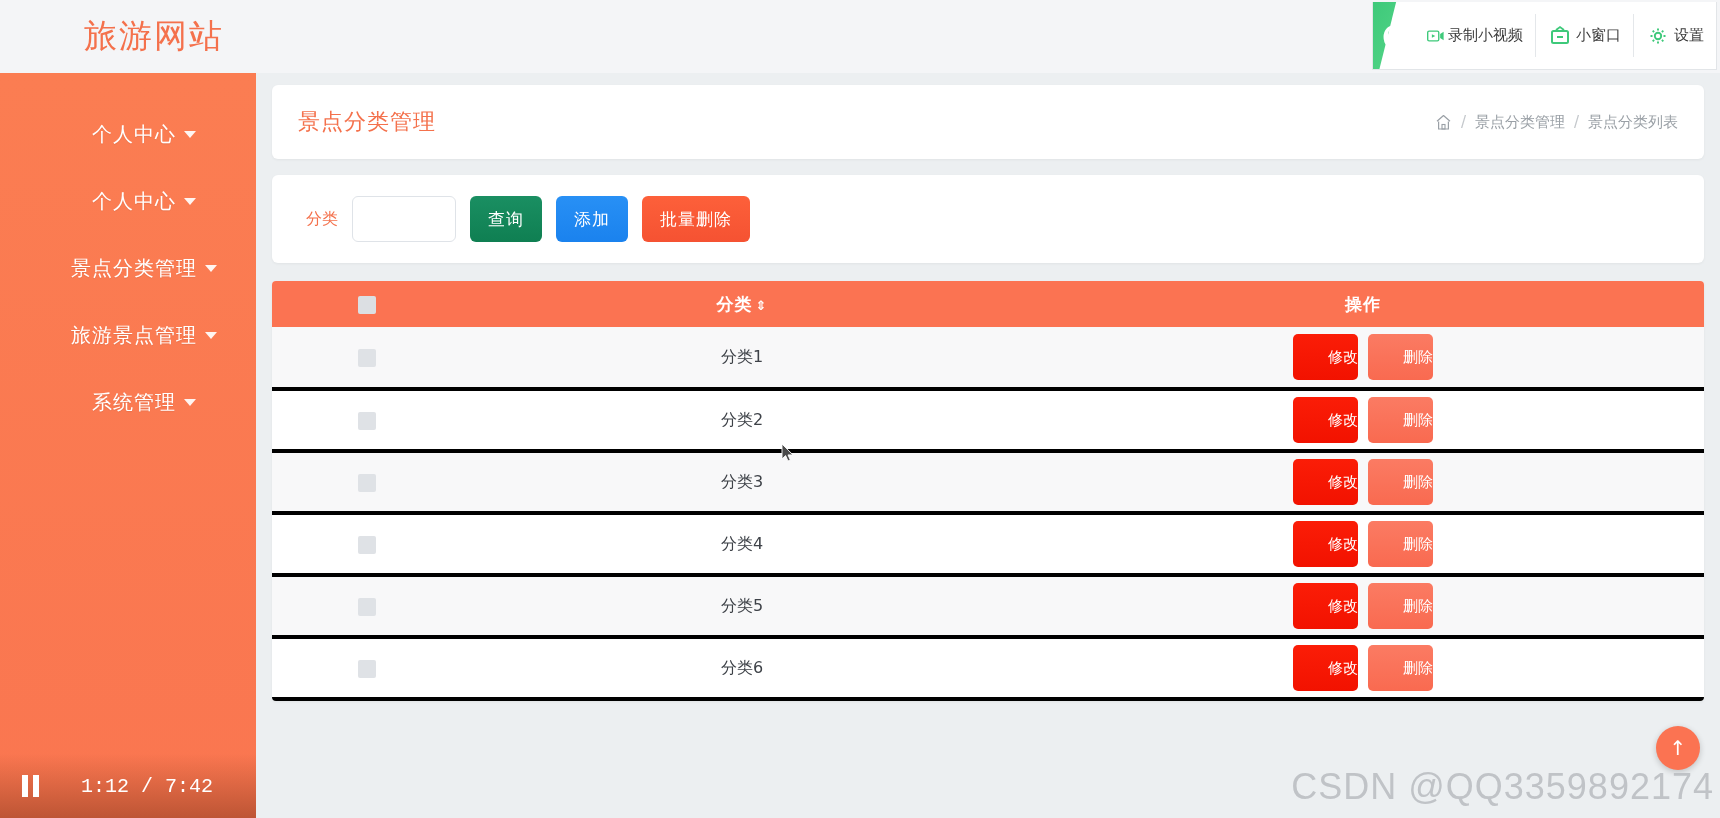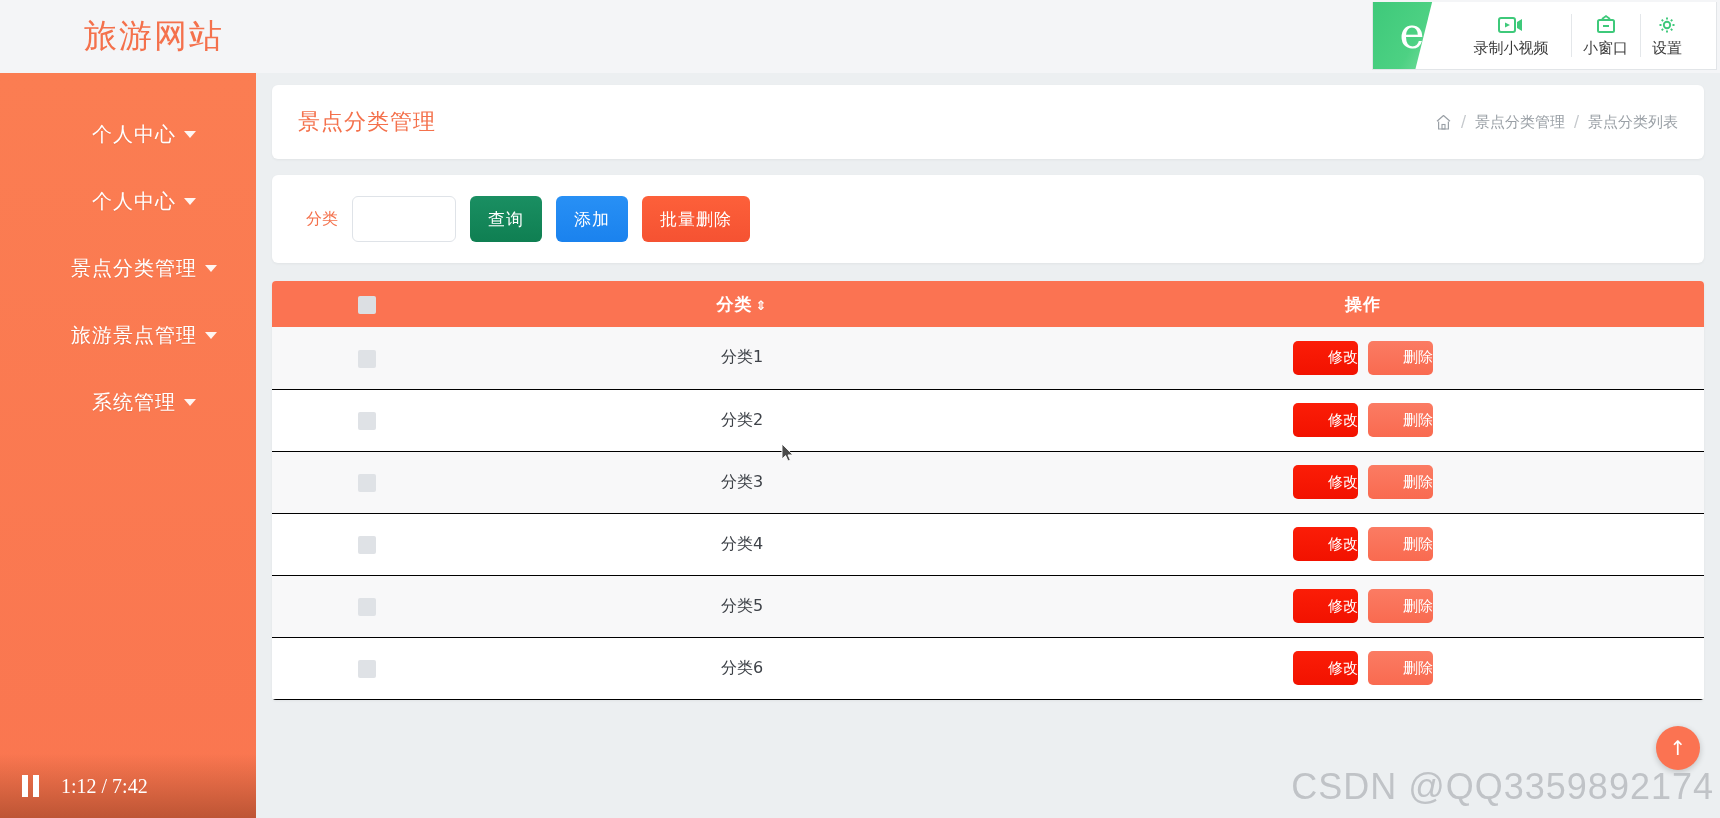--- a/index.html
+++ b/index.html
@@ -42,21 +42,21 @@
     content: ""; position: absolute; right: -26px; top: -10px;
     width: 54px; height: 100px; background: #ffffff;
     transform: rotate(14deg);
   }
   .rec-e span {
     position: relative; z-index: 2;
     color: #ffffff; font-size: 42px; font-family: "DejaVu Serif", serif;
     line-height: 1; margin-top: -4px;
   }
   .rec-item {
-    display: flex; flex-direction: column; align-items: center; justify-content: center;
+    display: flex; flex-direction: row; align-items: center; justify-content: center;
     padding: 0 12px; gap: 3px; position: relative;
   }
   .rec-item.wide { min-width: 120px; }
   .rec-item.sep::before {
     content: ""; position: absolute; left: 0; top: 12px; bottom: 12px;
     width: 1px; background: #e4e7ea;
   }
   .rec-label { font-size: 15px; color: #3a3a3a; white-space: nowrap; }
   .rec-ic { width: 26px; height: 22px; display: block; }
 
@@ -121,29 +121,29 @@
   table { width: 100%; border-collapse: collapse; }
   thead th {
     background: #fb7352; color: #ffffff; height: 46px;
     font-size: 17px; font-weight: bold; letter-spacing: 1px;
   }
   .col-check { width: 190px; }
   .col-name  { width: 560px; }
   tbody td { height: 62px; text-align: center; font-size: 16px; color: #3e4248; }
   tbody tr:nth-child(odd)  { background: #f8f8f9; }
   tbody tr:nth-child(even) { background: #ffffff; }
-  tbody tr { border-bottom: 1px solid #000000; }
+  tbody tr { border-bottom: 4px solid #000000; }
   .cbox {
     width: 18px; height: 18px; display: inline-block; vertical-align: middle;
     background: #dfe2e6; border-radius: 2px; cursor: pointer;
   }
   .cbox.hd { background: #dcdfe3; }
   .row-btns { display: flex; gap: 10px; justify-content: center; }
   .rbtn {
-    height: 34px; min-width: 62px; border: none; border-radius: 5px;
+    height: 46px; min-width: 62px; border: none; border-radius: 5px;
     color: #fff; font-size: 15px; cursor: pointer; font-family: inherit; padding-left: 35px;
   }
   .rbtn-edit { background: linear-gradient(180deg,#fb1d07 0%,#f21200 100%); }
   .rbtn-del  { background: linear-gradient(180deg,#fb7b63 0%,#f96a50 100%); }
   .sortic { display: inline-block; margin-left: 3px; line-height: 1; font-size: 13px; }
 
   
   .fab {
     position: absolute; right: 20px; bottom: 48px;
     width: 44px; height: 44px; border-radius: 50%;
@@ -159,21 +159,21 @@
   }
   .player-left {
     width: 256px; height: 64px;
     background: linear-gradient(180deg, rgba(170,72,40,0) 0%, rgba(140,58,30,.55) 100%);
     display: flex; align-items: center; padding-left: 22px; gap: 22px;
   }
   .pause {
     display: inline-flex; gap: 5px; pointer-events: auto; cursor: pointer;
   }
   .pause i { display: block; width: 6px; height: 22px; background: #fff; }
-  .ptime { color: #ffffff; font-size: 20px; font-family: Liberation Serif, serif; }
+  .ptime { color: #ffffff; font-size: 20px; font-family: Liberation Mono, monospace; margin-left: 20px; }
 
   .watermark {
     position: absolute; right: 6px; bottom: 10px;
     color: #b9bcc0; font-size: 36px; letter-spacing: 1px;
     font-family: "Liberation Sans", sans-serif;
     opacity: .85;
   }
 
   
   .cursor { position: absolute; left: 781px; top: 443px; width: 14px; height: 20px; }

